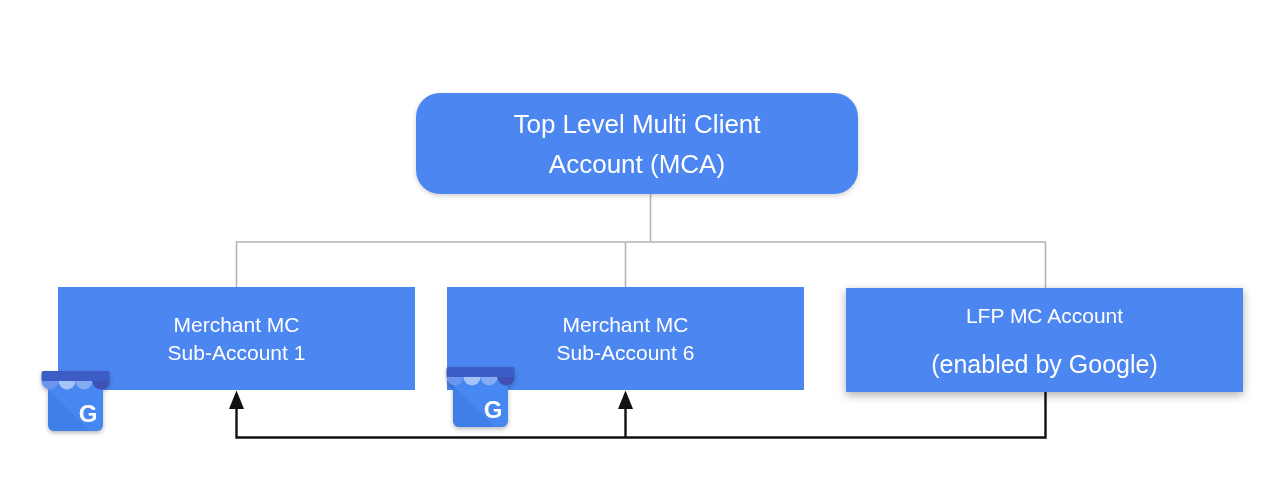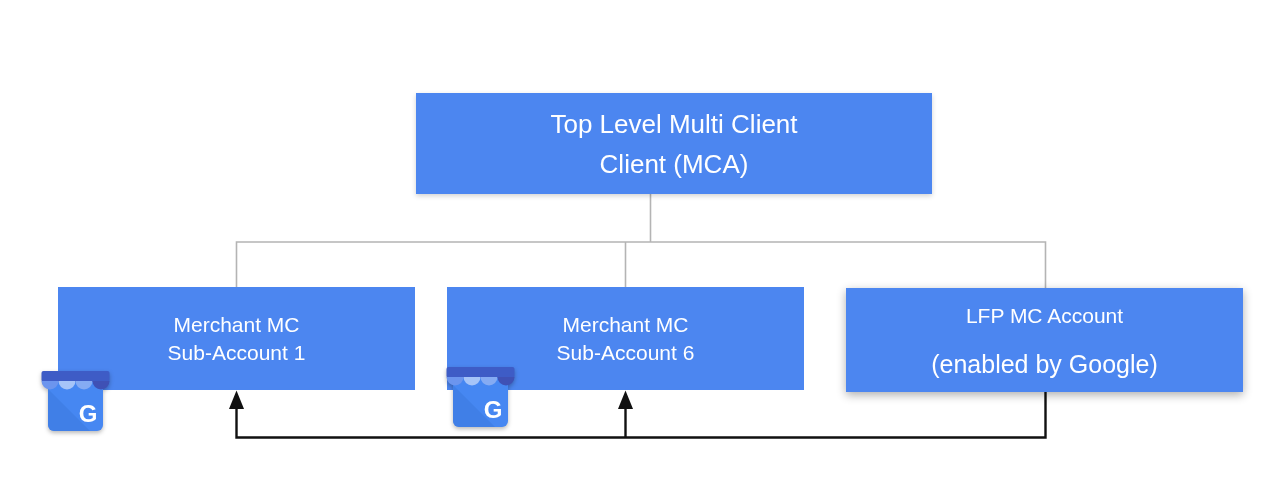--- a/index.html
+++ b/index.html
@@ -40,23 +40,24 @@
     background: var(--node-blue, #4c86f0);
     color: var(--node-text, #fff);
     display: flex;
     flex-direction: column;
     justify-content: center;
     align-items: center;
     text-align: center;
   }
   .node .line { display: block; }
   #node-mca {
-    left: 416px; top: 93px; width: 516px; height: 101px;
+    left: 416px; top: 93px; width: 442px; height: 101px;
     font-size: 26px; line-height: 40px;
     box-shadow: 0 2px 5px rgba(0,0,0,0.18);
+    border-radius: 24px;
   }
   #node-sub1 { left: 58px;  top: 287px; width: 357px; height: 103px; }
   #node-sub2 { left: 447px; top: 287px; width: 357px; height: 103px; }
   #node-sub1, #node-sub2 { font-size: 21px; line-height: 28px; }
   #node-lfp {
     left: 846px; top: 288px; width: 397px; height: 104px;
     font-size: 21px; line-height: 28px;
     box-shadow: 0 3px 9px rgba(0,0,0,0.32);
     gap: 20px;
   }
@@ -93,21 +94,21 @@
     <path class="gray-line" d="M625.5 242 V 287"></path>
 
     <path class="black-line" d="M1045.5 392 V 437.5 H 236.5 V 399"></path>
     <path class="black-line" d="M625.5 437.5 V 399"></path>
     <polygon class="arrowhead" points="236.5,390.5 229,409 244,409"></polygon>
     <polygon class="arrowhead" points="625.5,390.5 618,409 633,409"></polygon>
   </svg>
 
   <div class="node" id="node-mca">
     <span class="line line1">Top Level Multi Client</span>
-    <span class="line line2">Client (MCA)</span>
+    <span class="line line2">Account (MCA)</span>
   </div>
 
   <div class="node" id="node-sub1">
     <span class="line line1">Merchant MC</span>
     <span class="line line2">Sub-Account 1</span>
   </div>
 
   <div class="node" id="node-sub2">
     <span class="line line1">Merchant MC</span>
     <span class="line line2">Sub-Account 6</span>

